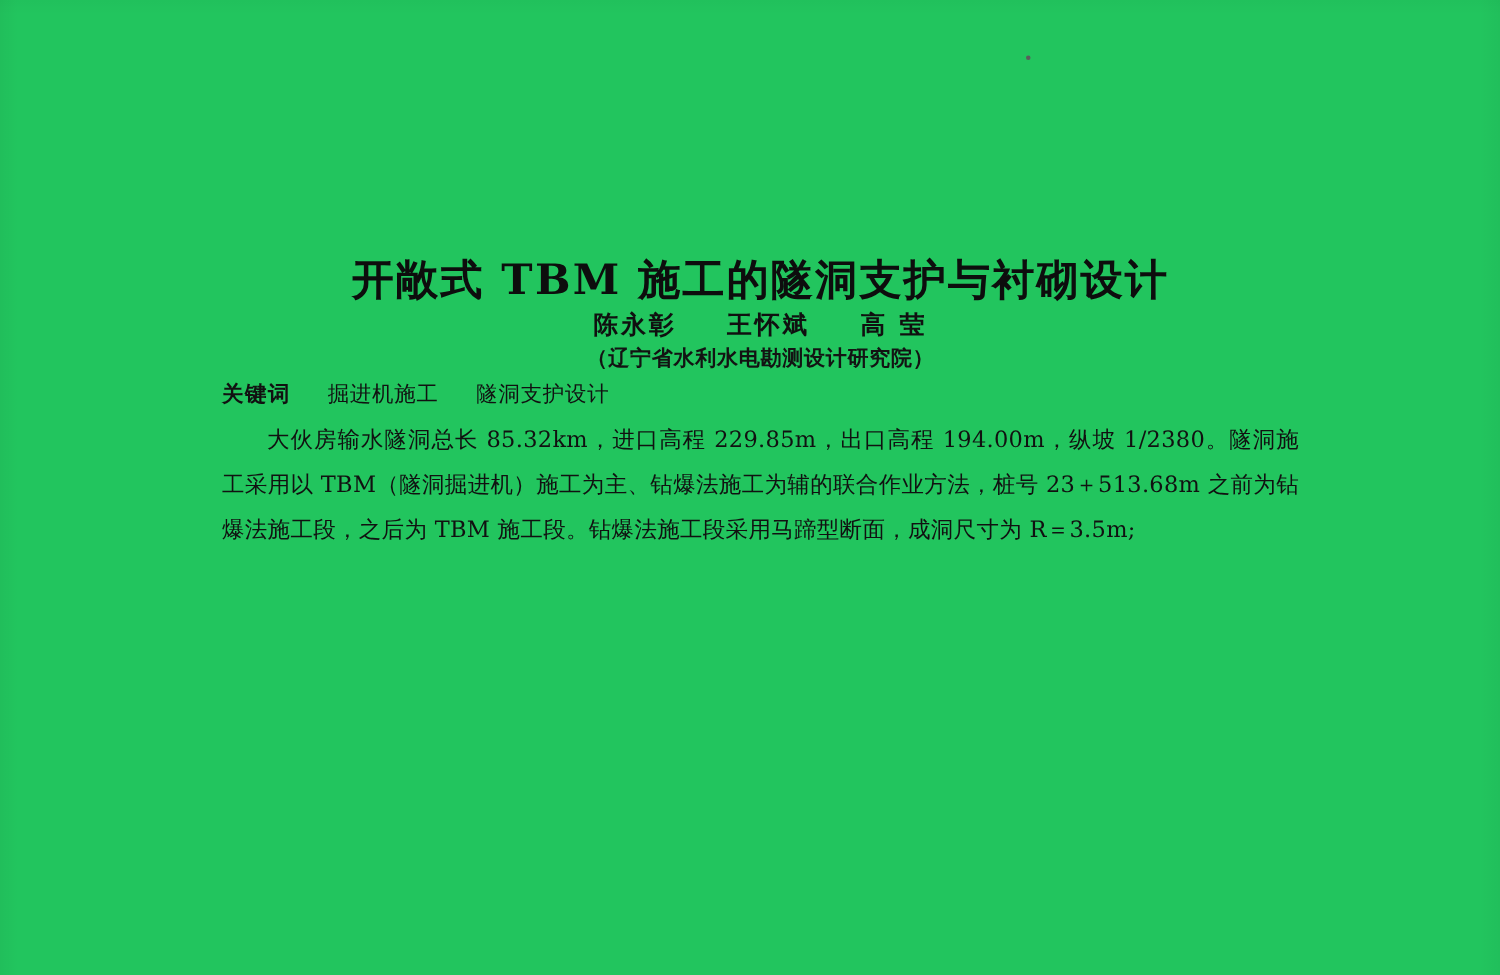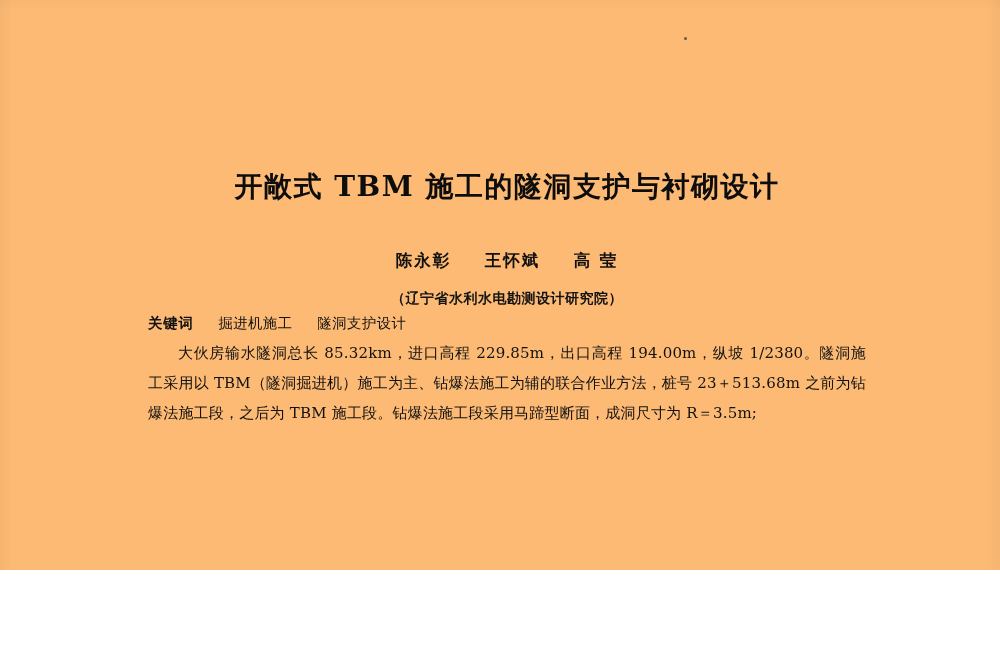--- a/index.html
+++ b/index.html
@@ -12,22 +12,22 @@
     height: 650px;
     overflow: hidden;
     font-family: "DejaVu Serif", serif;
     color: #111111;
     position: relative;
   }
   .page {
     position: absolute;
     left: 0; top: 0;
     width: 1000px;
-    height: 570px;
-    background: #fdba74;
+    height: 650px;
+    background: #22c55e;
   }
   .scan-noise {
     position: absolute;
     inset: 0;
     background:
       linear-gradient(90deg, rgba(0,0,0,0.035) 0px, rgba(0,0,0,0) 12px),
       linear-gradient(270deg, rgba(0,0,0,0.03) 0px, rgba(0,0,0,0) 14px),
       linear-gradient(180deg, rgba(0,0,0,0.025) 0px, rgba(0,0,0,0) 10px);
     pointer-events: none;
   }
@@ -50,33 +50,32 @@
   .title {
     margin-top: 168px;
     text-align: center;
     font-family: "DejaVu Serif", serif;
     font-size: 28px;
     font-weight: bold;
     letter-spacing: 1.5px;
     color: #0d0d0d;
   }
   .authors {
-    margin-top: 44px;
     text-align: center;
     font-size: 16.5px;
     font-weight: bold;
     letter-spacing: 2px;
     color: #101010;
   }
   .authors span.sep {
     display: inline-block;
     width: 18px;
   }
   .affiliation {
-    margin-top: 18px;
+    margin-top: 2px;
     text-align: center;
     font-size: 14px;
     font-weight: bold;
     letter-spacing: 0.5px;
     color: #131313;
   }
   .abstract-block {
     margin-top: 44px;
     font-size: 14.3px;
     line-height: 1.95;

